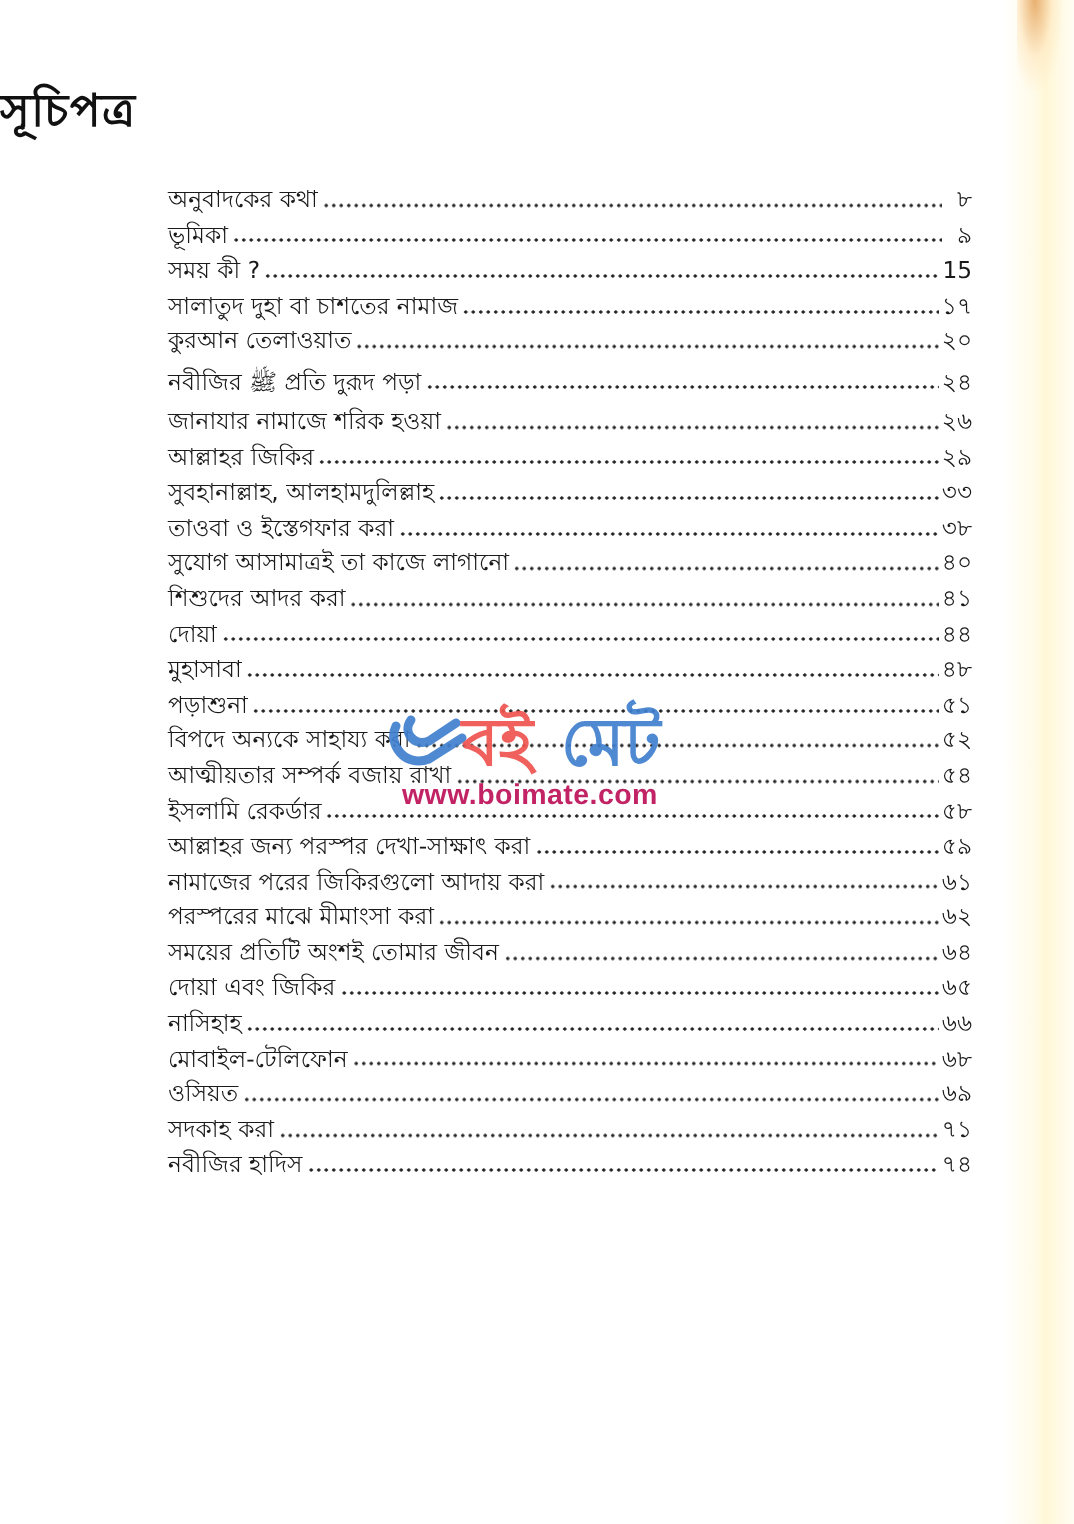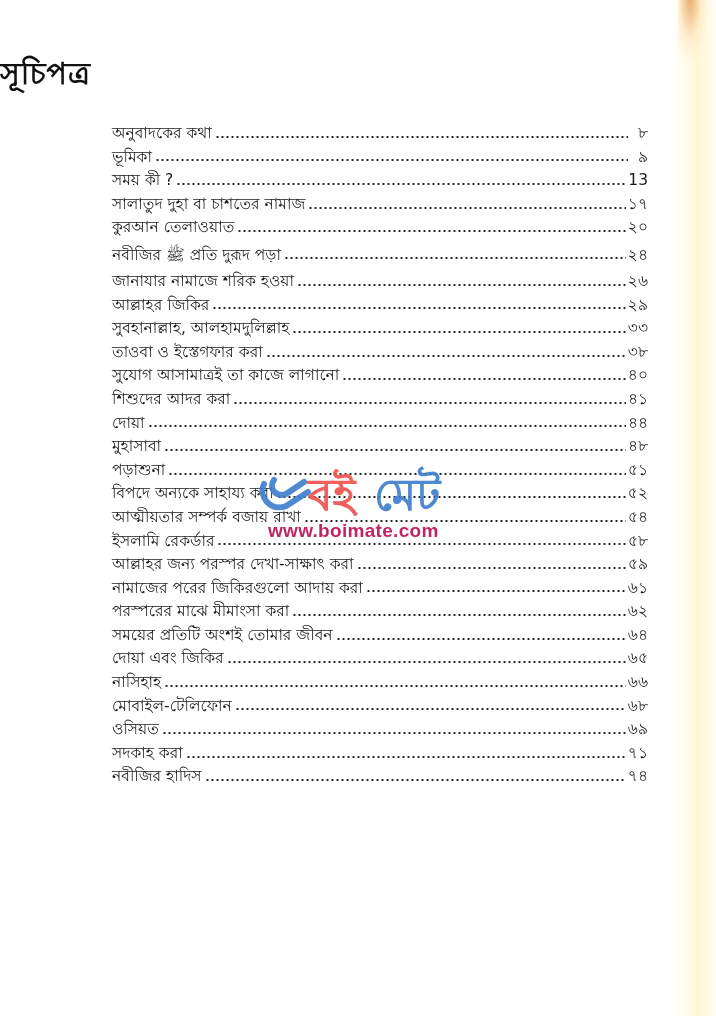--- a/index.html
+++ b/index.html
@@ -65,21 +65,21 @@
       <span class="toc-page">৮</span>
     </li>
     <li class="toc-row">
       <span class="toc-label">ভূমিকা</span>
       <span class="toc-dots"></span>
       <span class="toc-page">৯</span>
     </li>
     <li class="toc-row">
       <span class="toc-label">সময় কী ?</span>
       <span class="toc-dots"></span>
-      <span class="toc-page">13</span>
+      <span class="toc-page">15</span>
     </li>
     <li class="toc-row">
       <span class="toc-label">সালাতুদ দুহা বা চাশতের নামাজ</span>
       <span class="toc-dots"></span>
       <span class="toc-page">১৭</span>
     </li>
     <li class="toc-row">
       <span class="toc-label">কুরআন তেলাওয়াত</span>
       <span class="toc-dots"></span>
       <span class="toc-page">২০</span>

